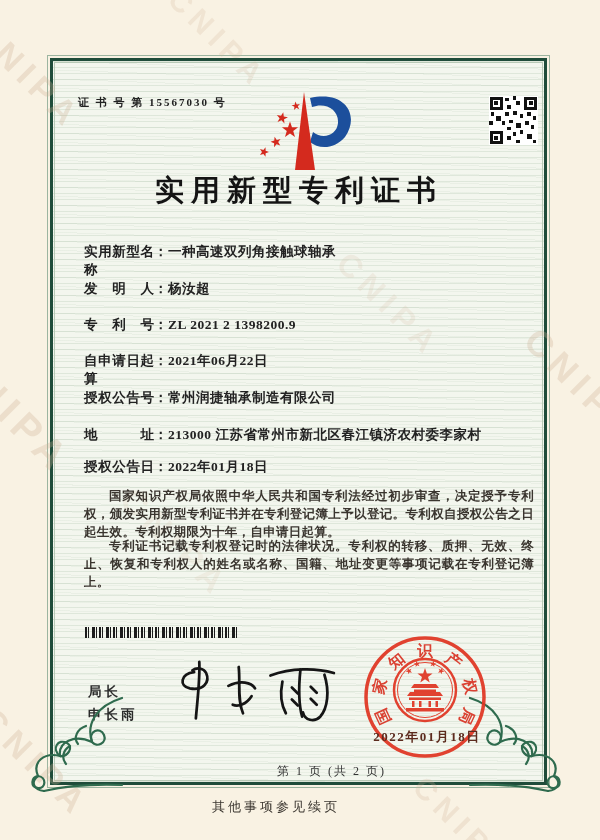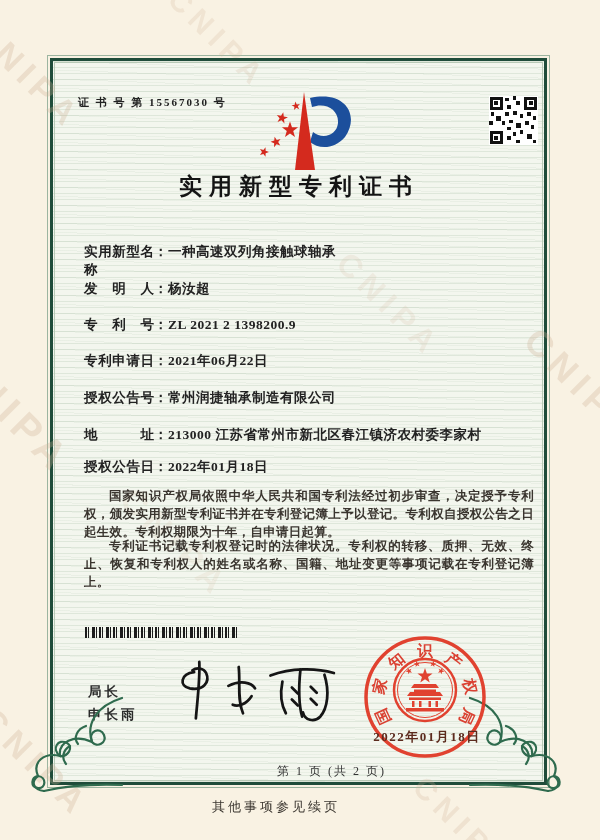--- a/index.html
+++ b/index.html
@@ -11,21 +11,21 @@
       transform-origin:left top;z-index:2;pointer-events:none;white-space:nowrap;}
   
   .cert-box{position:absolute;left:50px;top:58px;width:491px;height:721px;z-index:1;
       background:#f3f6ee;
       background-image:repeating-linear-gradient(0deg,rgba(140,170,140,.20) 0 1px,transparent 1px 6px),
                        repeating-linear-gradient(2deg,rgba(150,180,150,.10) 0 1px,transparent 1px 9px);
       border:3px solid #1f4c3a;outline:1px solid #9cb5a0;outline-offset:2px;}
   .cert-box::before{content:"";position:absolute;inset:1px;border:1px solid #b7c9b6;pointer-events:none;}
   .abs{position:absolute;z-index:3;}
   .cert-no{left:78px;top:95px;font-size:11px;letter-spacing:2px;color:#222;font-weight:600;}
-  .title{left:50px;top:171px;width:491px;text-align:center;font-size:23px;font-weight:700;
+  .title{left:50px;top:171px;width:491px;text-align:center;font-size:29px;font-weight:700;
          color:#141414;letter-spacing:7px;text-indent:7px;}
   .frow{left:84px;font-size:13.5px;color:#222;font-weight:600;width:450px;}
   .flabel{display:inline-block;width:70px;text-align:justify;text-align-last:justify;vertical-align:top;}
   .fcolon{display:inline-block;width:12px;}
   .fvalue{margin-left:2px;letter-spacing:.5px;text-align:center;}
   .pair2{position:absolute;left:228px;top:0;}
   .para{left:84px;width:450px;font-size:12.5px;line-height:18px;color:#3a352f;
         text-align:justify;text-indent:2em;letter-spacing:.3px;font-weight:bold;}
   .barcode{left:85px;top:627px;width:154px;height:11px;
      background:repeating-linear-gradient(90deg,#1c1c1c 0 2px,transparent 2px 3px,#1c1c1c 3px 4px,
@@ -145,21 +145,21 @@
   <div class="abs frow" style="top:243px;">
     <span class="flabel">实用新型名称</span><span class="fcolon">：</span><span class="fvalue">一种高速双列角接触球轴承</span>
   </div>
   <div class="abs frow" style="top:280px;">
     <span class="flabel">发明人</span><span class="fcolon">：</span><span class="fvalue">杨汝超</span>
   </div>
   <div class="abs frow" style="top:316px;">
     <span class="flabel">专利号</span><span class="fcolon">：</span><span class="fvalue">ZL 2021 2 1398200.9</span>
   </div>
   <div class="abs frow" style="top:352px;">
-    <span class="flabel">专利申请日</span><span class="fcolon">：</span><span class="fvalue">2021年06月22日</span>
+    <span class="flabel">自申请日起算</span><span class="fcolon">：</span><span class="fvalue">2021年06月22日</span>
   </div>
   <div class="abs frow" style="top:389px;">
     <span class="flabel">授权公告号</span><span class="fcolon">：</span><span class="fvalue">常州润捷轴承制造有限公司</span>
   </div>
   <div class="abs frow" style="top:426px;">
     <span class="flabel">地址</span><span class="fcolon">：</span><span class="fvalue">213000 江苏省常州市新北区春江镇济农村委李家村</span>
   </div>
   <div class="abs frow" style="top:458px;">
     <span>
       <span class="flabel">授权公告日</span><span class="fcolon">：</span><span class="fvalue">2022年01月18日</span>

